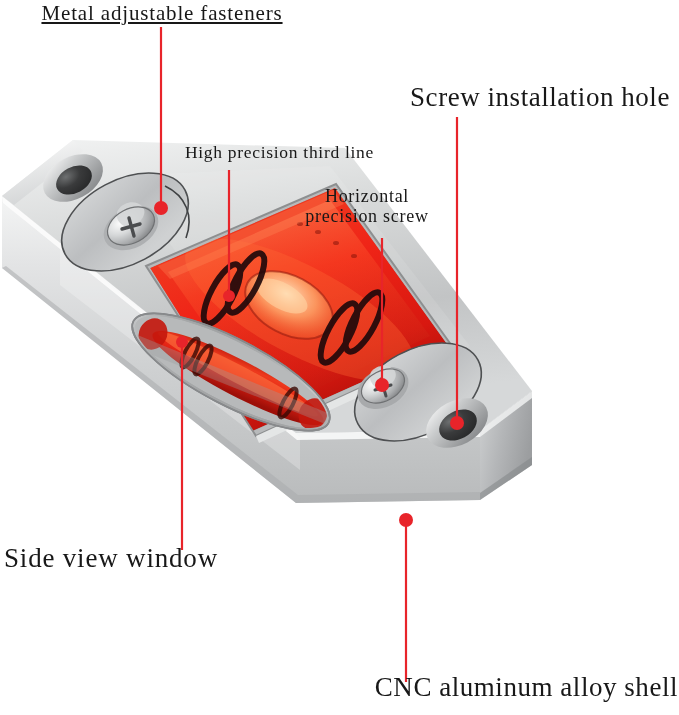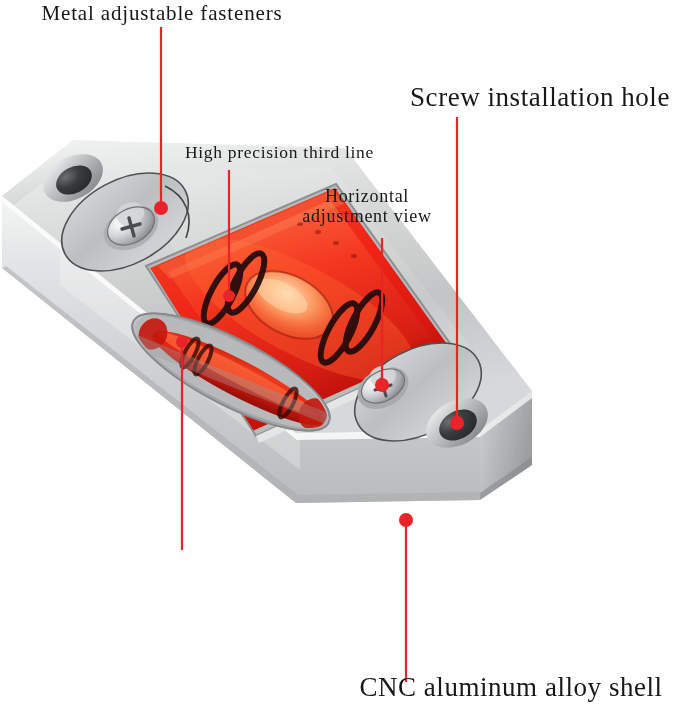--- a/index.html
+++ b/index.html
@@ -29,20 +29,21 @@
     white-space: pre-line;
     color: #181818;
     line-height: 1.12;
     letter-spacing: 0.04em;
     text-align: center;
   }
   .lbl-fasteners {
     left: 34px; top: 2px;
     width: 256px;
     font-size: 21px;
+    text-decoration: underline;
   }
   .lbl-screwhole {
     left: 398px; top: 82px;
     width: 284px;
     font-size: 27px;
     letter-spacing: 0.02em;
   }
   .lbl-thirdline {
     left: 178px; top: 143px;
     width: 196px;
@@ -58,21 +59,21 @@
     left: 4px; top: 543px;
     width: 260px;
     font-size: 27px;
     text-align: left;
     letter-spacing: 0.03em;
   }
   .lbl-cnc {
     left: 344px; top: 672px;
     width: 334px;
     font-size: 27px;
-    text-align: center;
+    text-align: right;
     letter-spacing: 0.02em;
   }
   
   .leader-svg {
     position: absolute;
     left: 0; top: 0;
     width: 679px; height: 715px;
     pointer-events: none;
   }
   .prod-svg {
@@ -327,18 +328,19 @@
     </g>
   </svg>
 
   <div class="label lbl-fasteners">Metal adjustable fasteners</div>
 
   <div class="label lbl-screwhole">Screw installation hole</div>
 
   <div class="label lbl-thirdline">High precision third line</div>
 
   <div class="label lbl-horizontal">Horizontal
-adjustment view</div>
-
+precision screw</div>
+
+  <div class="label lbl-sideview">Side view window</div>
 
   <div class="label lbl-cnc">CNC aluminum alloy shell</div>
 
 </div>
 
 </body></html>

